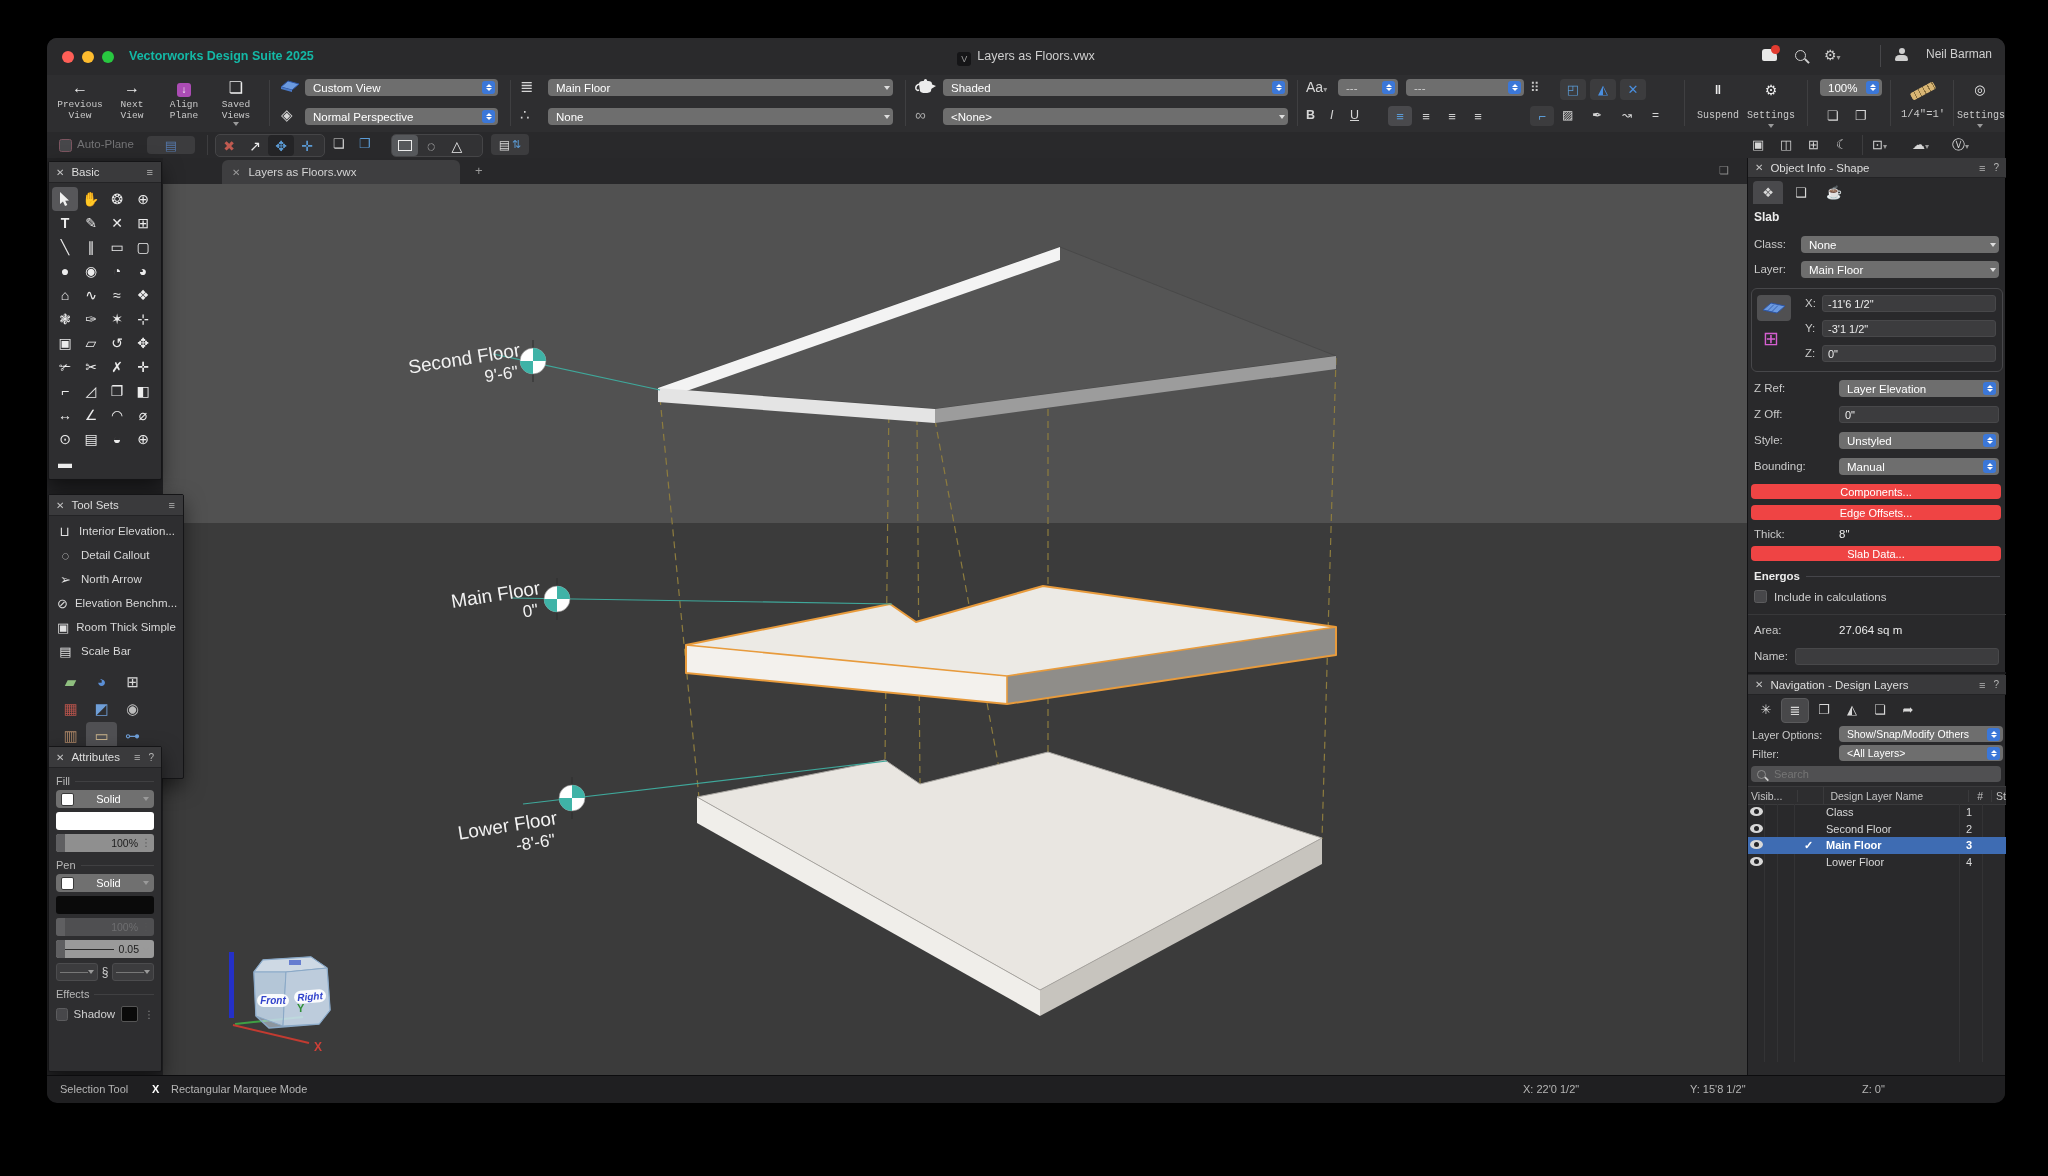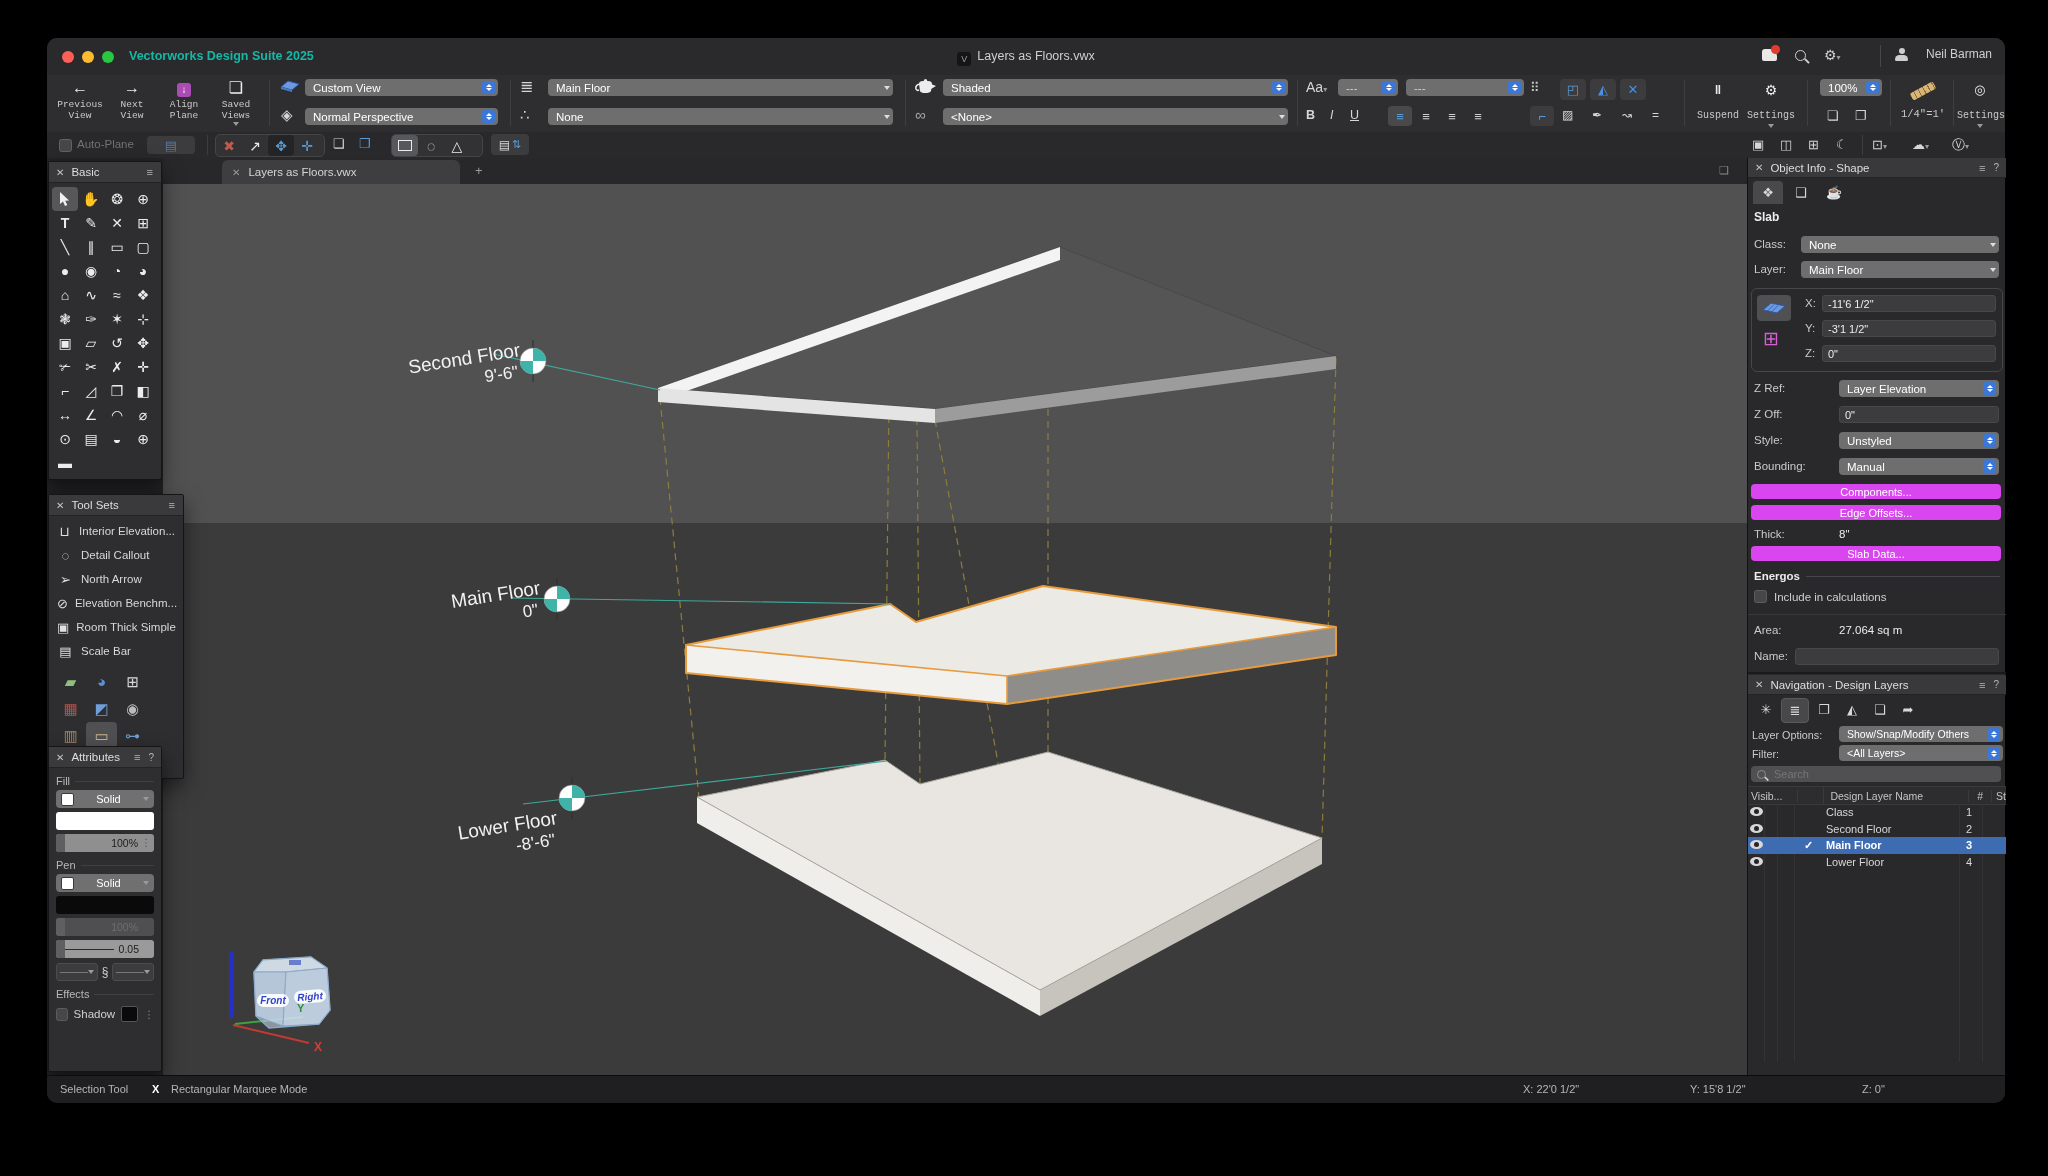--- a/index.html
+++ b/index.html
@@ -79,21 +79,21 @@
   
   .rightcol{left:1747px;top:158px;width:258px;height:917px;background:#29292b;border-left:1px solid #121214;box-sizing:border-box;}
   .rc{position:absolute;}
   .rhead{height:20px;background:#39393b;display:flex;align-items:center;padding:0 7px;gap:7px;
     font-size:11.5px;color:#dedede;width:258px;box-sizing:border-box;border-bottom:1px solid #232325;}
   .oitab{width:30px;height:23px;display:flex;align-items:center;justify-content:center;color:#d8d8d8;font-size:13px;}
   .oitab.sel{background:#49494c;border-radius:4px 4px 0 0;}
   .flab{font-size:11.5px;color:#c9c9c9;}
   .finp{height:17px;background:#3c3c3e;border:1px solid #48484a;border-radius:3px;font-size:11px;color:#ececec;
     display:flex;align-items:center;padding:0 5px;box-sizing:border-box;}
-  .btncap{height:15px;background:#d946ef;border-radius:4px;font-size:11px;color:#fff;display:flex;
+  .btncap{height:15px;background:#ef4444;border-radius:4px;font-size:11px;color:#fff;display:flex;
     align-items:center;justify-content:center;}
   .eye{width:13px;height:9px;background:#d8d8d8;border-radius:50%;position:relative;display:inline-block;}
   .eye:after{content:"";position:absolute;left:4px;top:2px;width:5px;height:5px;background:#252527;border-radius:50%;}
   .navrow{position:absolute;width:258px;height:16.5px;display:flex;align-items:center;font-size:11px;color:#d8d8d8;}
   .navrow.sel{background:#3e6cb3;font-weight:bold;color:#fff;}
   .colline{position:absolute;width:1px;background:#333335;}
   
   .statusbar{left:47px;top:1075px;width:1958px;height:27px;background:#1f1f21;border-radius:0 0 10px 10px;
     border-top:1px solid #0c0c0e;font-size:11px;color:#b5b5b5;}
 </style>

